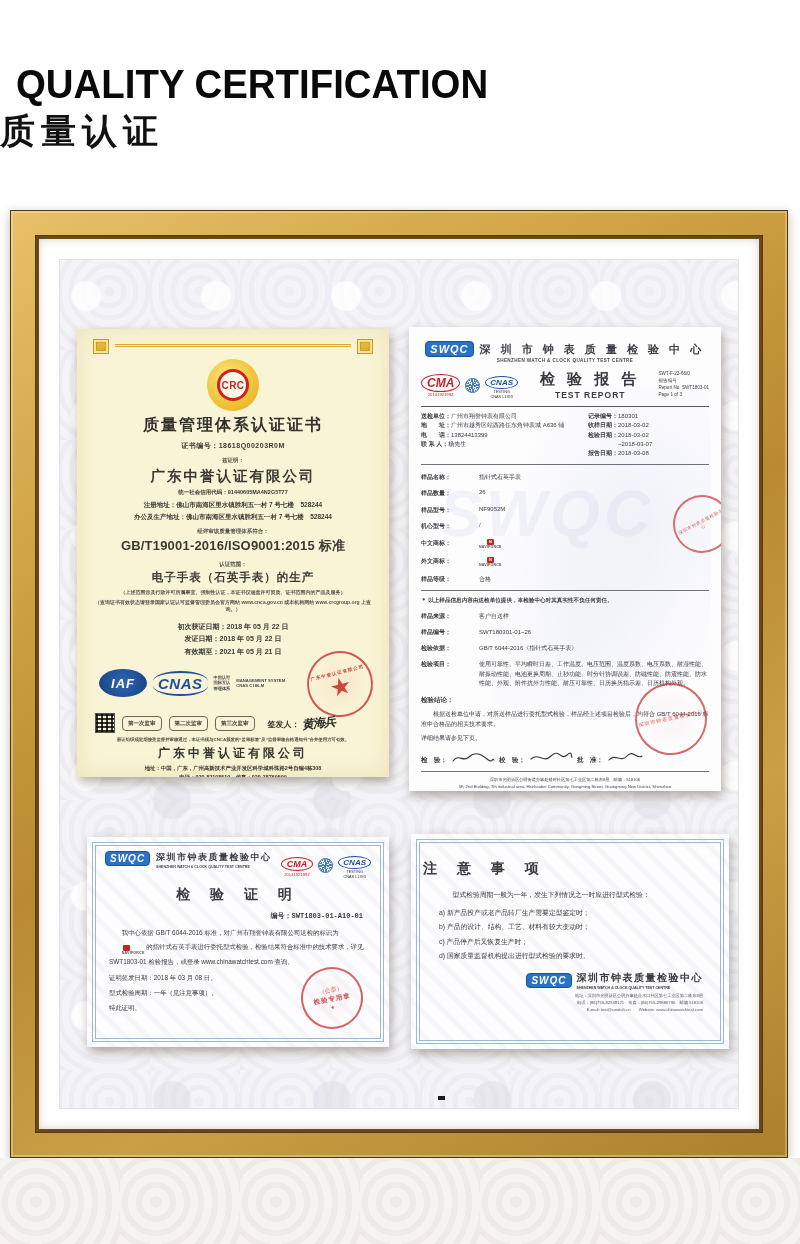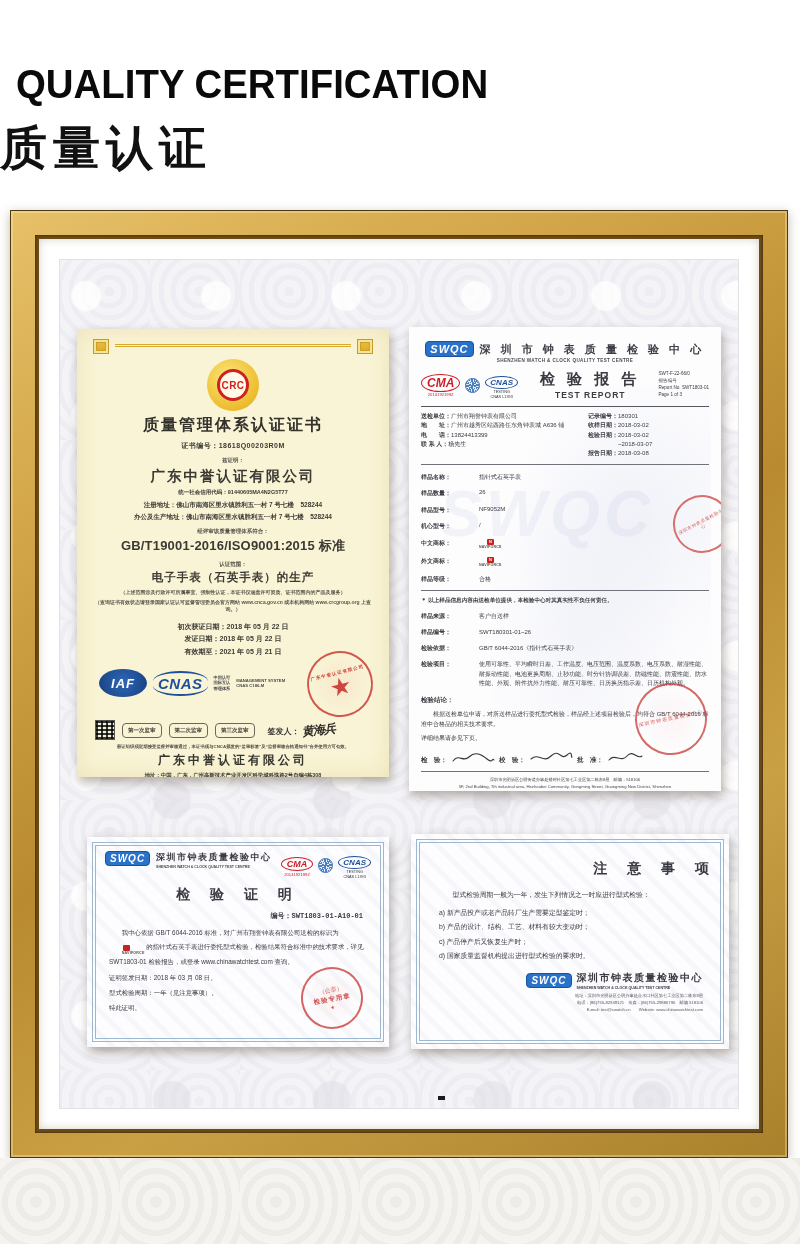--- a/index.html
+++ b/index.html
@@ -2,21 +2,21 @@
 <html><head>
 <meta charset="utf-8">
 <style>
   * { margin:0; padding:0; box-sizing:border-box; }
   html,body { width:800px; background:#fff; font-family:"Liberation Sans","DejaVu Sans",sans-serif; }
   body { height:1244px; position:relative; overflow:hidden; color:#222; }
 
   
   .page-header { position:absolute; top:62px; left:0; width:800px; }
   .title-en { font-size:40px; font-weight:900; letter-spacing:0px; color:#0a0a0a; transform:scaleX(.96); }
-  .title-zh { font-size:47px; font-weight:700; color:#111; margin-top:10px; letter-spacing:6px; }
+  .title-zh { font-size:35px; font-weight:700; color:#111; margin-top:1px; letter-spacing:6px; }
 
   
   .frame { position:absolute; left:10px; top:210px; width:778px; height:948px;
     background:linear-gradient(150deg,#e7c068 0%,#d3a74a 22%,#b98a2f 50%,#caa045 72%,#a9812c 100%);
     border:1px solid #4d3910; box-shadow:0 3px 10px rgba(80,60,20,.35), inset 0 0 0 2px rgba(255,240,200,.35);
     padding:24px; }
   .frame-lip { width:100%; height:100%; background:#6e4c16; padding:4px;
     box-shadow:inset 0 0 3px rgba(0,0,0,.6); }
   .mat { width:100%; height:100%; background:#ffffff; padding:20px;
     box-shadow:inset 0 0 8px rgba(90,70,30,.25); }
@@ -65,21 +65,21 @@
     color:#fff; font-weight:900; font-style:italic; font-size:13px; display:flex; align-items:center; justify-content:center; letter-spacing:1px; }
   .cnas-big { font-size:15px; font-weight:900; font-style:italic; color:#1c4f9c; letter-spacing:.5px;
     border-top:2px solid #1c4f9c; border-bottom:2px solid #1c4f9c; border-radius:50% / 40%; padding:2px 5px; }
   .cnas-side { text-align:left; font-size:4.2px; color:#4a4a4a; line-height:1.35; white-space:pre-line; }
   .seal { border-radius:50%; border:2px solid rgba(198,42,38,.78); color:rgba(198,42,38,.85);
     display:flex; flex-direction:column; align-items:center; justify-content:center; text-align:center; }
   .seal-star { position:absolute; right:2px; top:-16px; width:66px; height:66px; transform:rotate(-14deg);
     background:radial-gradient(circle, rgba(230,80,70,.07), transparent 70%); }
   .seal-star .star { font-size:24px; line-height:1; }
   .seal-star .ring-txt { font-size:4.5px; letter-spacing:1px; }
-  .qr-row { display:flex; align-items:center; gap:7px; margin-top:21px; padding:0 4px; }
+  .qr-row { display:flex; align-items:center; gap:7px; margin-top:14px; padding:0 4px; }
   .qr { width:20px; height:20px; border:1px solid #555; background-color:#f5f0da;
     background-image:repeating-linear-gradient(0deg,#3a3a3a 0 2px,transparent 2px 4px),
       repeating-linear-gradient(90deg,#3a3a3a 0 2px,transparent 2px 5px); background-blend-mode:multiply; }
   .audit-box { border:1px solid #6b675c; border-radius:4px; font-size:5.5px; font-weight:800; padding:3px 5px; color:#46433b; white-space:nowrap; }
   .signer { margin-left:6px; font-size:8px; font-weight:700; white-space:nowrap; display:flex; align-items:baseline; }
   .signer .name { font-size:12px; font-style:italic; font-weight:700; color:#2e2c28; transform:rotate(-6deg); margin-left:2px; letter-spacing:-1px; }
   .iso-tiny { font-size:4.4px; color:#514e45; margin-top:4px; }
   .iso-issuer { font-size:12px; font-weight:900; letter-spacing:3px; margin-top:3px; color:#35332d; }
   .iso-issuer-info { font-size:5.4px; margin-top:2px; line-height:1.6; }
   .iso-printno { font-size:6.5px; text-align:right; margin-top:3px; color:#4a4a44; }
@@ -156,21 +156,21 @@
   .proof-title { text-align:center; font-size:14px; font-weight:800; letter-spacing:8px; margin-top:7px; }
   .proof-no { text-align:right; font-size:7px; font-weight:700; margin-top:7px; padding-right:14px; font-family:"Liberation Mono","DejaVu Sans Mono",monospace; }
   .proof-body { font-size:6.4px; line-height:2.1; margin-top:5px; padding:0 10px; text-align:left; text-indent:2em; }
   .proof-lines { font-size:6.4px; line-height:2.05; padding:0 10px; margin-top:2px; }
   .proof-seal { position:absolute; right:26px; bottom:18px; width:62px; height:62px; transform:rotate(-10deg); opacity:.92;
     background:radial-gradient(circle, rgba(230,80,70,.07), transparent 70%); }
   .proof-seal .l1 { font-size:6px; } .proof-seal .l2 { font-size:6.5px; font-weight:700; letter-spacing:1px; }
   .proof-seal .dots { font-size:5px; letter-spacing:2px; }
 
   .notice { left:351px; top:574px; width:318px; height:215px; color:#3a3a42; }
-  .notice-title { text-align:right; font-size:14px; font-weight:800; letter-spacing:8px; margin-top:16px; }
+  .notice-title { text-align:left; font-size:14px; font-weight:800; letter-spacing:8px; margin-top:16px; }
   .notice-intro { font-size:6.8px; margin-top:12px; padding:0 16px; text-indent:2em; }
   .notice-item { font-size:6.8px; line-height:2.1; padding:0 16px; }
   .notice-foot { margin-top:8px; padding-right:14px; display:flex; flex-direction:column; align-items:flex-end; }
   .nf-logo-row { display:flex; align-items:center; gap:5px; }
   .nf-logo-row .swqc { font-size:10px; }
   .nf-name { font-size:10px; font-weight:800; letter-spacing:1.5px; }
   .nf-en { font-size:3.6px; font-weight:700; margin-top:1px; }
   .nf-addr { font-size:4.2px; color:#55555c; line-height:1.6; text-align:right; margin-top:3px; }
 
   .mark-dash { position:absolute; left:378px; top:836px; width:7px; height:4px; background:#1a1a1a; }

